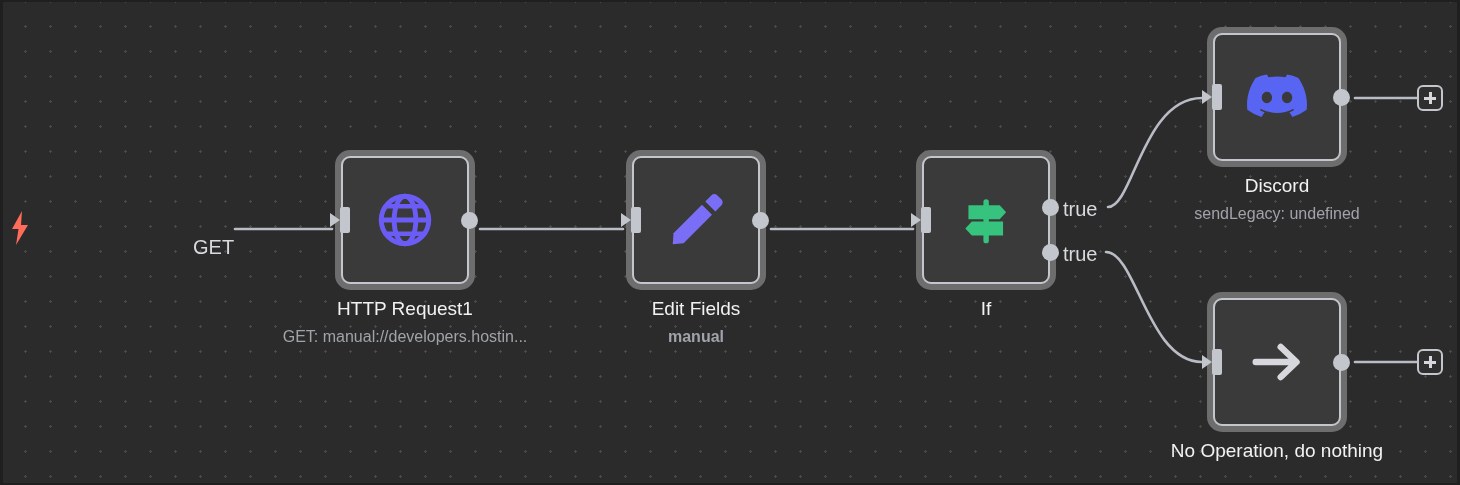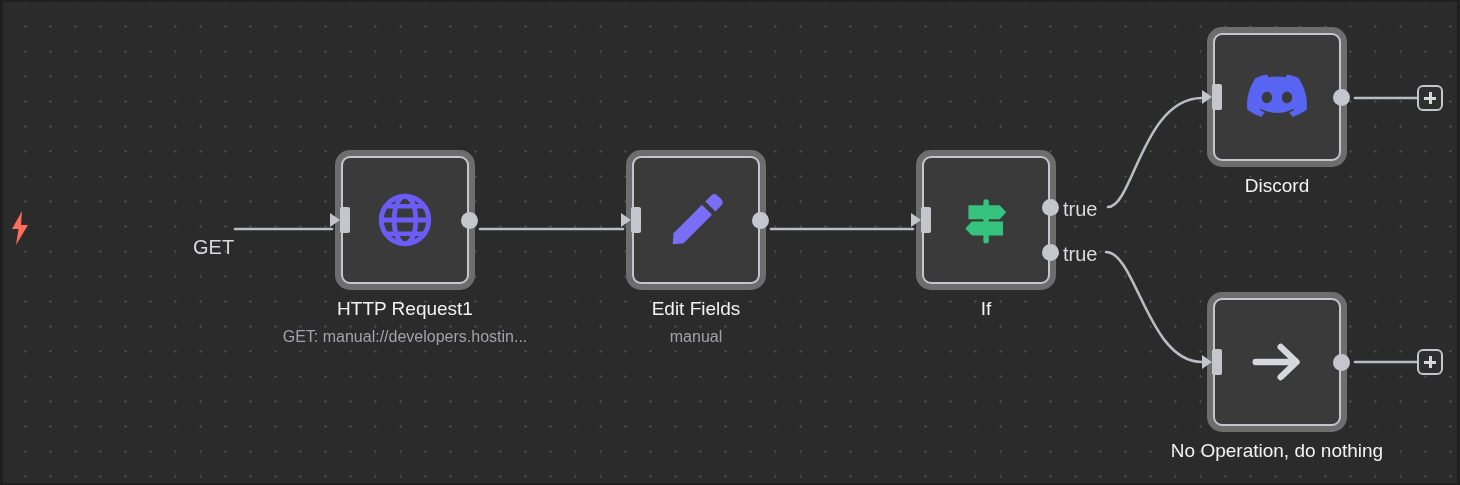--- a/index.html
+++ b/index.html
@@ -216,21 +216,21 @@
         <path fill="#7b6ef6" d="M3.3 17.1 L14.3 6.1 L18.2 10 L7.2 21 L3 21.4 Z"></path>
         <path fill="#7b6ef6" d="M15.6 4.8 L17.9 2.5 C18.6 1.8 19.6 1.8 20.3 2.5 L21.8 4 C22.5 4.7 22.5 5.7 21.8 6.4 L19.5 8.7 Z"></path>
       </svg>
     </div>
     <div class="in-arrow" style="left:-11px; top:51px;">
       <div class="tri"></div>
         <div class="tab"></div>
     </div>
     <div class="out-dot" style="left:120px; top:56px;"></div>
     <div class="node-label" style="left:64px; top:142px;text-align:right;">Edit Fields</div>
-    <div class="node-sublabel" style="left:64px; top:172px;">manual</div>
+    <div class="node-sublabel" style="left:64px; top:172px;font-weight:bold;">manual</div>
   </div>
 
   <div class="node" style="left:919px; top:154px;">
     <div class="node-box standard">
       <svg class="glyph" width="62" height="62" viewBox="0 0 24 24">
         <rect x="11" y="4" width="2.1" height="17" rx="1" fill="#35c37d"></rect>
         <path fill="#35c37d" d="M5.2 6.3 H17.3 L19.8 9 L17.3 11.7 H5.2 Z"></path>
         <path fill="#35c37d" d="M18.6 12.6 H6.5 L4 15.3 L6.5 18 H18.6 Z"></path>
       </svg>
     </div>
@@ -250,20 +250,21 @@
       <svg class="glyph" width="62" height="62" viewBox="0 0 24 19">
         <path fill="#5865f2" d="M20.3 2.1 A18 18 0 0 0 15.9 0.8 L15.3 1.9 A16.6 16.6 0 0 0 8.7 1.9 L8.1 0.8 A18 18 0 0 0 3.7 2.1 C0.9 6.3 0.1 10.4 0.5 14.4 A18.2 18.2 0 0 0 6 17.2 L7.2 15.4 A11.8 11.8 0 0 1 5.3 14.5 L5.8 14.1 A13 13 0 0 0 18.2 14.1 L18.7 14.5 A11.8 11.8 0 0 1 16.8 15.4 L18 17.2 A18.1 18.1 0 0 0 23.5 14.4 C24 9.8 22.7 5.7 20.3 2.1 Z M8.1 11.9 C7 11.9 6.1 10.9 6.1 9.7 C6.1 8.5 7 7.5 8.1 7.5 C9.2 7.5 10.1 8.5 10.1 9.7 C10.1 10.9 9.2 11.9 8.1 11.9 Z M15.9 11.9 C14.8 11.9 13.9 10.9 13.9 9.7 C13.9 8.5 14.8 7.5 15.9 7.5 C17 7.5 17.9 8.5 17.9 9.7 C17.9 10.9 17 11.9 15.9 11.9 Z"></path>
       </svg>
     </div>
     <div class="in-arrow" style="left:-11px; top:51px;">
       <div class="tri"></div>
         <div class="tab"></div>
     </div>
     <div class="out-dot" style="left:120px; top:56px;"></div>
     <div class="node-label" style="left:64px; top:142px;">Discord</div>
+    <div class="node-sublabel" style="left:64px; top:172px;">sendLegacy: undefined</div>
   </div>
   <div class="plus-btn" style="left:1414px; top:83px;"></div>
 
   <div class="node" style="left:1210px; top:296px;">
     <div class="node-box standard">
       <svg class="glyph" width="60" height="60" viewBox="0 0 24 24">
         <path fill="none" stroke="#d6d8dd" stroke-width="2.6" stroke-linecap="round" stroke-linejoin="round" d="M3.5 12 H19.5 M13.5 6 L19.8 12 L13.5 18"></path>
       </svg>
     </div>
     <div class="in-arrow" style="left:-11px; top:51px;">

